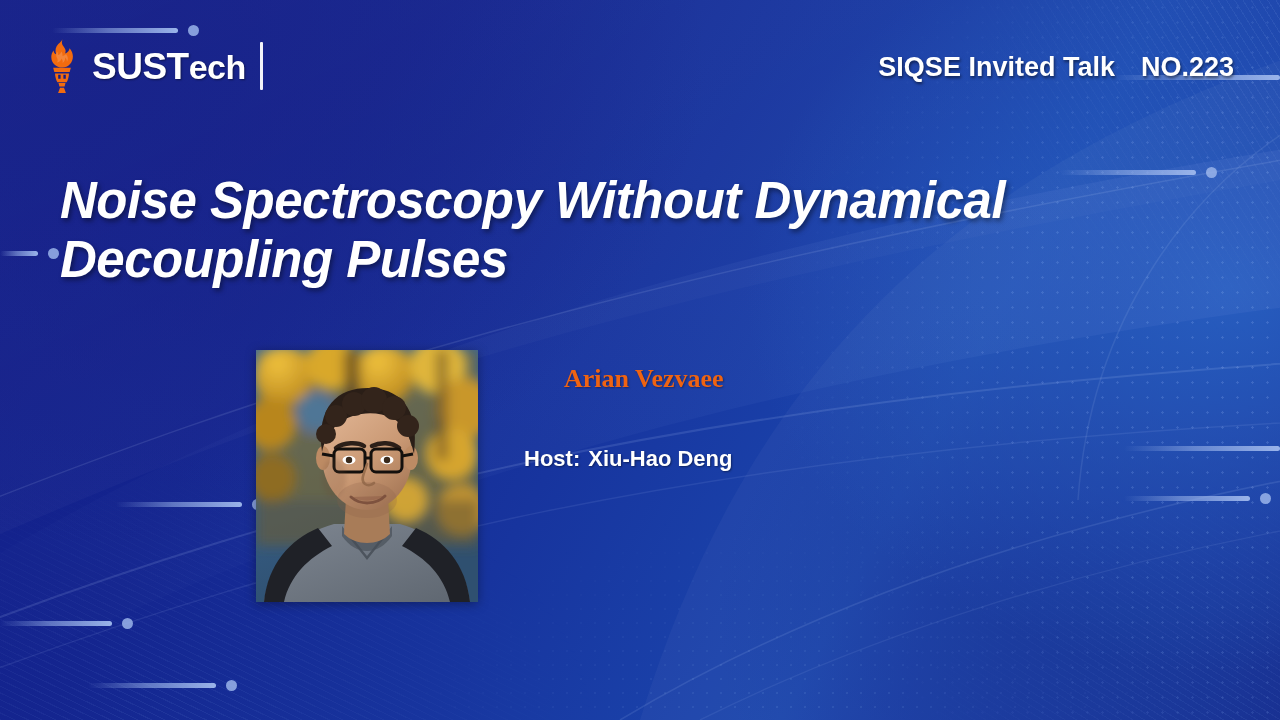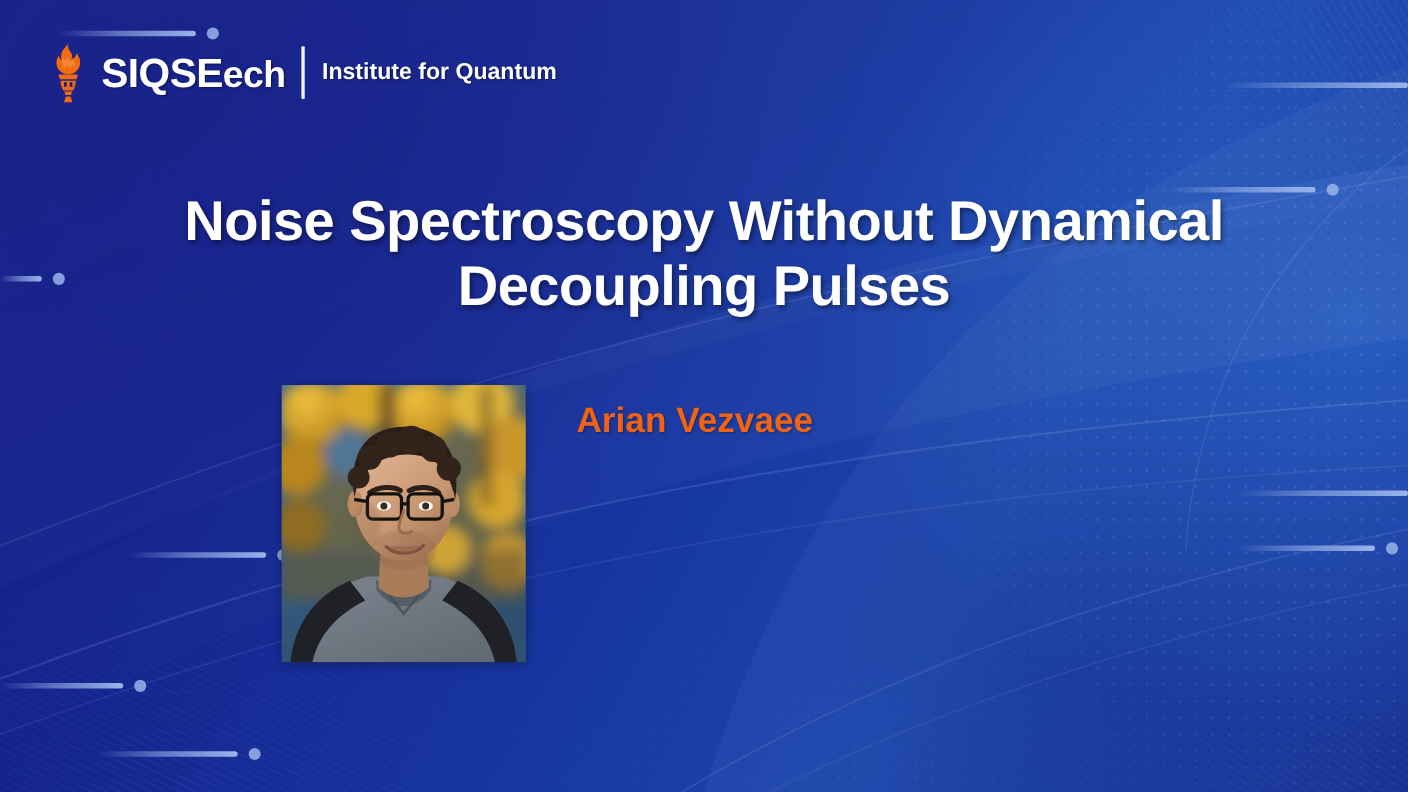--- a/index.html
+++ b/index.html
@@ -87,43 +87,45 @@
     position:absolute; right:46px; top:52px;
     color:#ffffff; font-weight:bold; font-size:27px;
     white-space:nowrap;
     text-shadow:1px 2px 3px rgba(0,0,0,.5);
   }
   .talk-meta .no { margin-left:26px; }
 
   
   .title {
     position:absolute; left:60px; top:172px; width:1160px;
-    text-align:center; color:#ffffff;
+    text-align:left; color:#ffffff;
     font-size:51px; font-weight:bold; line-height:1.15;
     letter-spacing:-0.5px;
     text-shadow:2px 3px 5px rgba(0,0,0,.42);
+    font-style:italic;
   }
 
   
   .portrait {
     position:absolute; left:256px; top:350px;
     width:222px; height:252px;
     overflow:hidden;
     box-shadow:0 2px 10px rgba(0,0,0,.35);
     background:#3a4a63;
   }
   .portrait svg { display:block; width:222px; height:252px; }
 
   
   .info { position:absolute; left:524px; top:366px; width:700px; }
   .speaker {
-    font-family:Liberation Sans, sans-serif;
+    font-family:Liberation Serif, serif;
     font-weight:bold; color:#ef6312;
-    font-size:32px; line-height:1;
+    font-size:26px; line-height:1;
     text-shadow:1px 1px 2px rgba(0,0,0,.35);
+    margin-left:40px;
   }
   .affil {
     font-family:"Liberation Serif", serif;
     font-weight:bold; color:#ef6312;
     font-size:31px; line-height:1;
     margin-top:33px; margin-left:6px;
     text-shadow:1px 1px 2px rgba(0,0,0,.35);
   }
   .detail-list { margin-top:56px; }
   .detail-row {
@@ -221,27 +223,27 @@
           <path d="M15.3 13.4c-1.3 2.1-1.5 4.2-.4 6.3 1.0 1.9 1.0 3.4.0 4.7 2.4-.3 4.0-1.7 4.7-4.0 1.0 1.5 1.3 3.0.9 4.6 2.0-1.3 2.9-3.2 2.6-5.5 1.3 1.2 1.9 2.7 1.8 4.4 1.6-2.6 1.3-5.4-.9-8.0-1.0 1.3-2.2 1.9-3.7 1.8.4-1.6.1-3.0-1.0-4.2-.5 2.0-1.7 3.2-3.4 3.6.2-1.5-.0-2.7-.6-3.7Z" fill="#ffffff" opacity="0.18"></path>
           <path d="M11.2 29.8h17.6l-1.1 4.2H12.3l-1.1-4.2Z"></path>
           <path d="M13.0 35.4h14.0c-.2 3.5-1.0 6.4-2.4 8.8h-9.2c-1.4-2.4-2.2-5.3-2.4-8.8Z"></path>
           <path d="M16.5 45.1h7.0l-.9 3.3h-5.2l-.9-3.3Z"></path>
           <path d="M18.0 49.7h4.0l1.9 5.2h-7.8l1.9-5.2Z"></path>
         </g>
         <g fill="#121c88">
           <path d="M16.2 36.8h2.4v4.0h-2.4zM21.4 36.8h2.4v4.0h-2.4z"></path>
         </g>
       </svg>
-      <div class="sustech-word"><span>SIQSE</span><span class="small">ech</span></div>
+      <div class="sustech-word"><span>SUST</span><span class="small">ech</span></div>
       <div class="vbar"></div>
       <div class="inst">
-        <div>Institute for Quantum</div>
       </div>
     </div>
 
+    <div class="talk-meta"><span>SIQSE Invited Talk</span><span class="no">NO.223</span></div>
   </div>
 
   <div class="title">Noise Spectroscopy Without Dynamical Decoupling Pulses</div>
 
   <div class="portrait">
     <svg viewBox="0 0 222 252" preserveAspectRatio="xMidYMid slice" aria-hidden="true">
       <defs>
         <linearGradient id="sky" x1="0" y1="0" x2="0.3" y2="1">
           <stop offset="0%" stop-color="#3e6d9e"></stop>
           <stop offset="100%" stop-color="#2f5070"></stop>
@@ -335,16 +337,17 @@
       <ellipse cx="111" cy="106" rx="45" ry="54" fill="none"></ellipse>
       <g filter="url(#blur3)" opacity="0.18">
         <ellipse cx="78" cy="128" rx="12" ry="20" fill="#6b4730"></ellipse>
       </g>
     </svg>
   </div>
 
   <div class="info">
     <div class="speaker">Arian Vezvaee</div>
     <div class="detail-list" id="detail-host">
+        <div class="detail-row"><span class="lbl">Host:</span><span>Xiu-Hao Deng</span></div>
       </div>
   </div>
 
 </div>
 
 </body></html>

